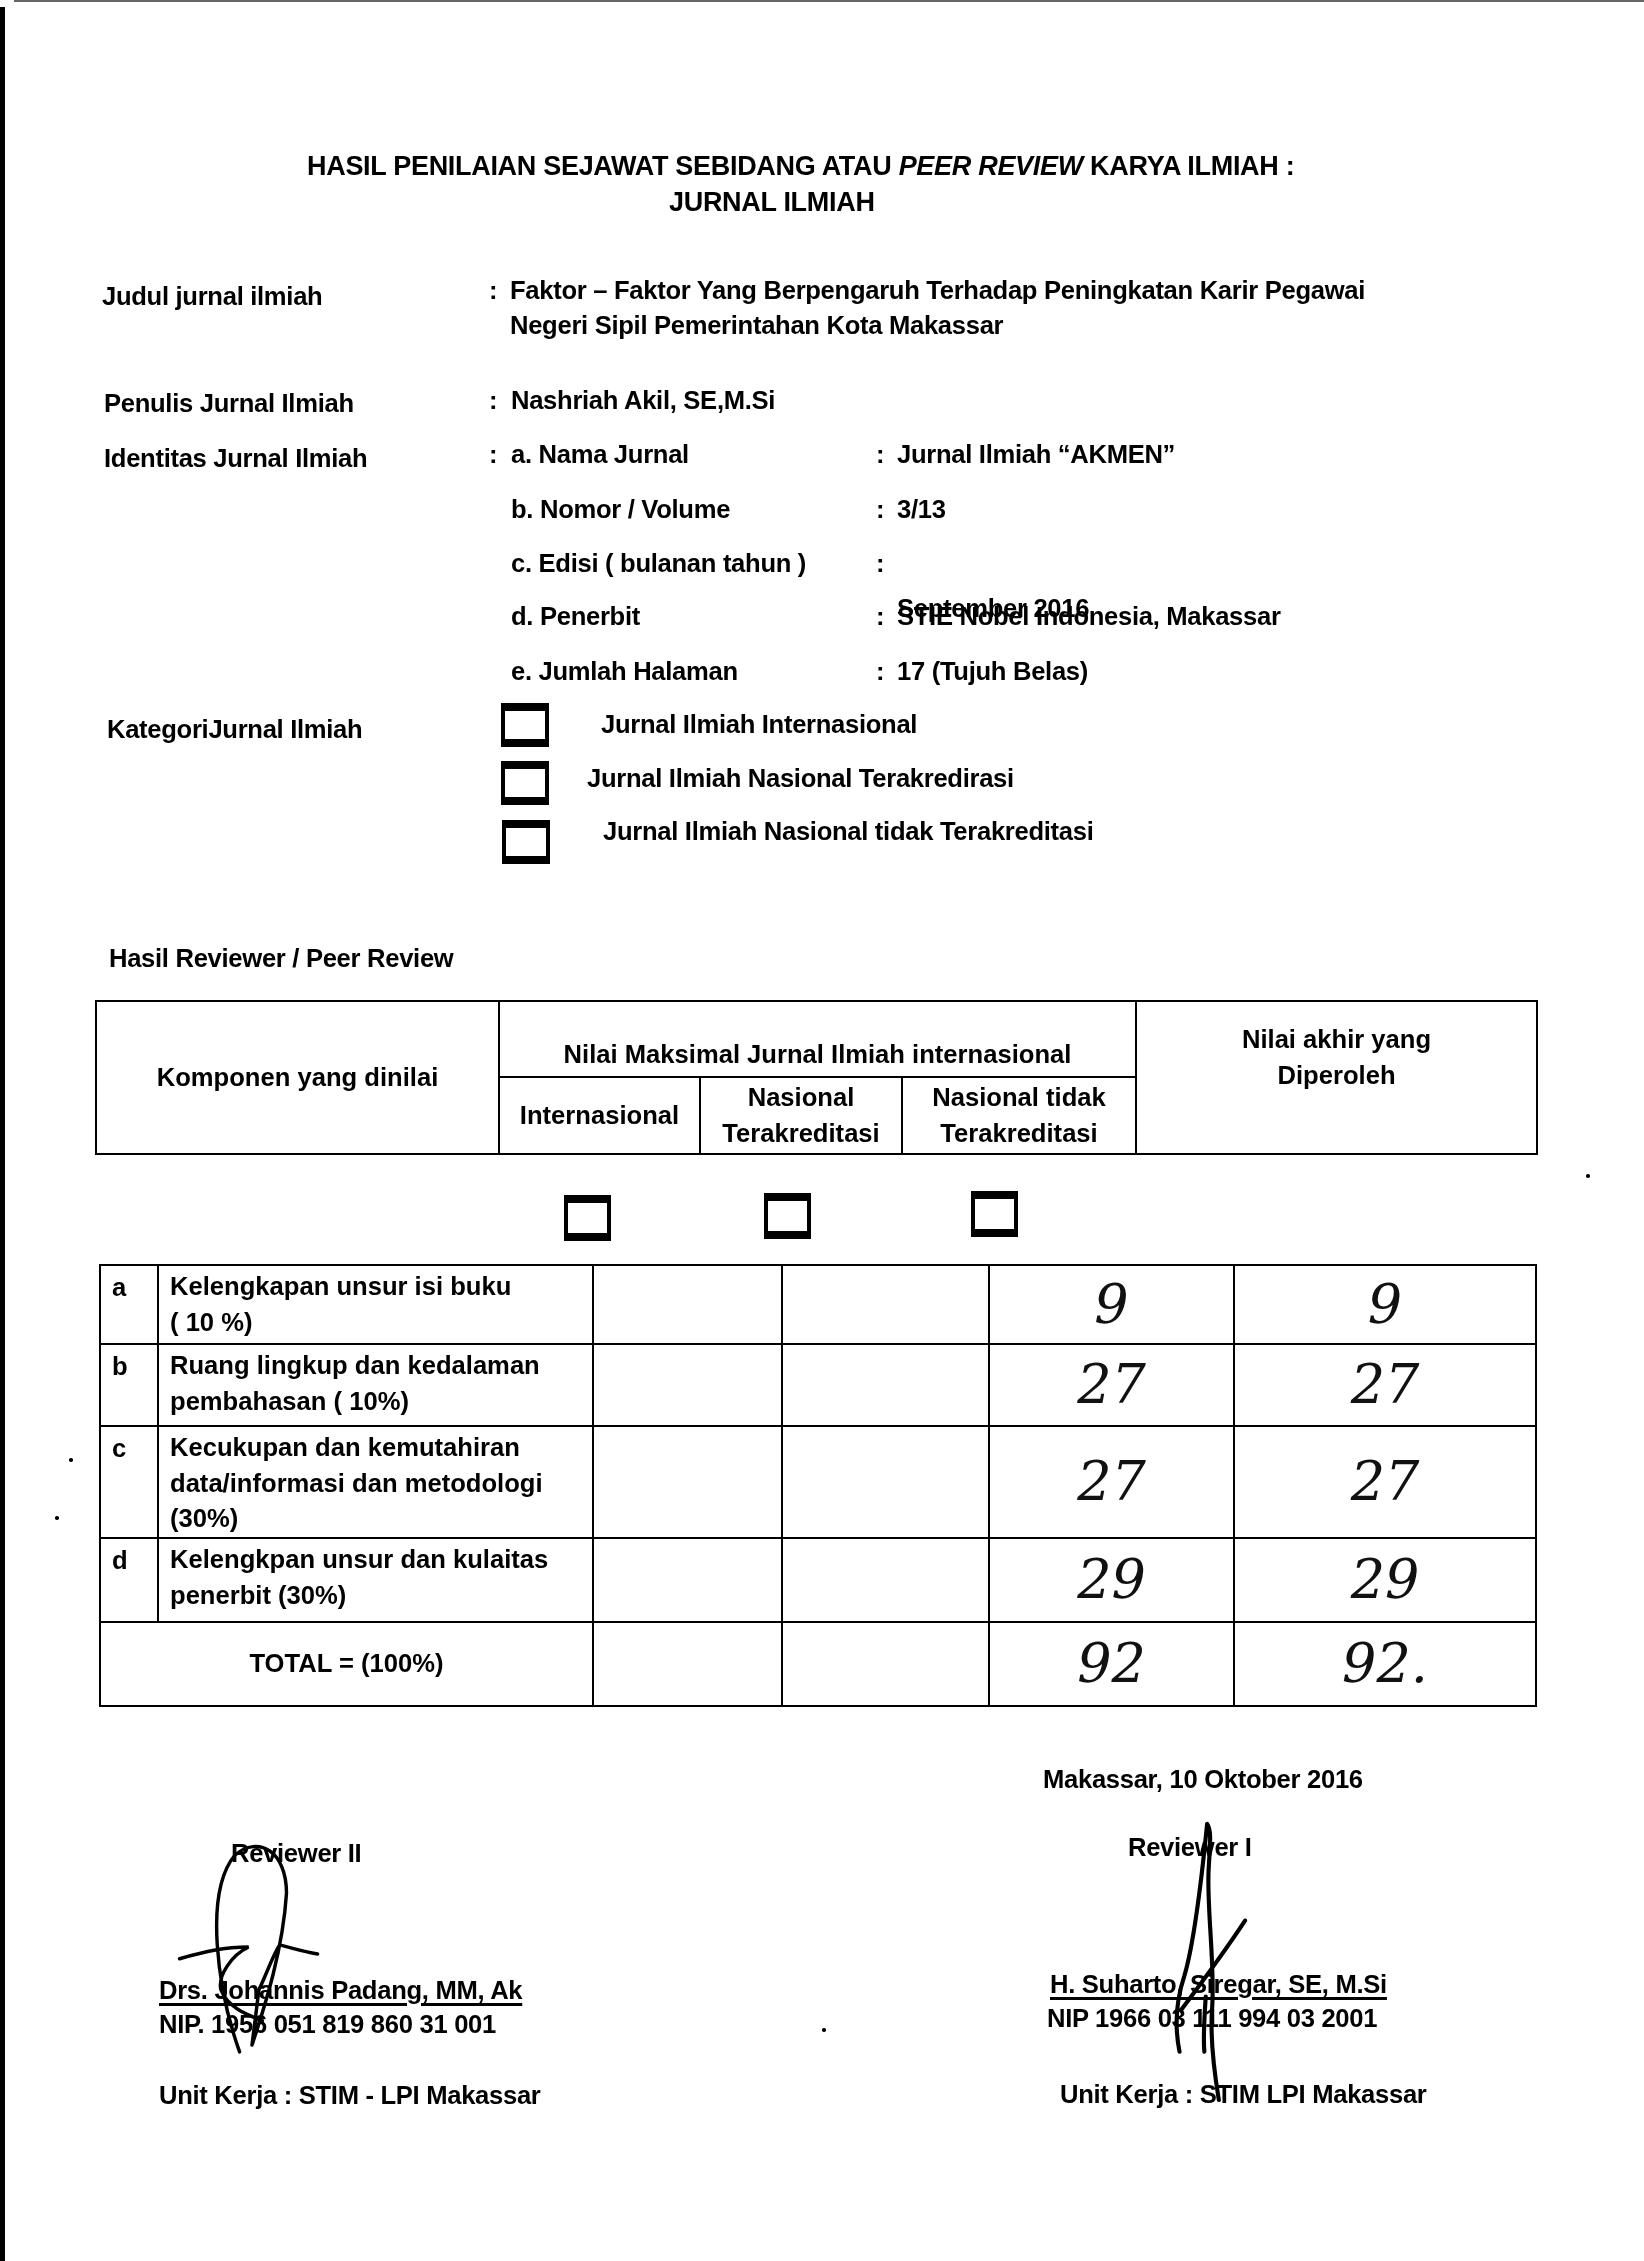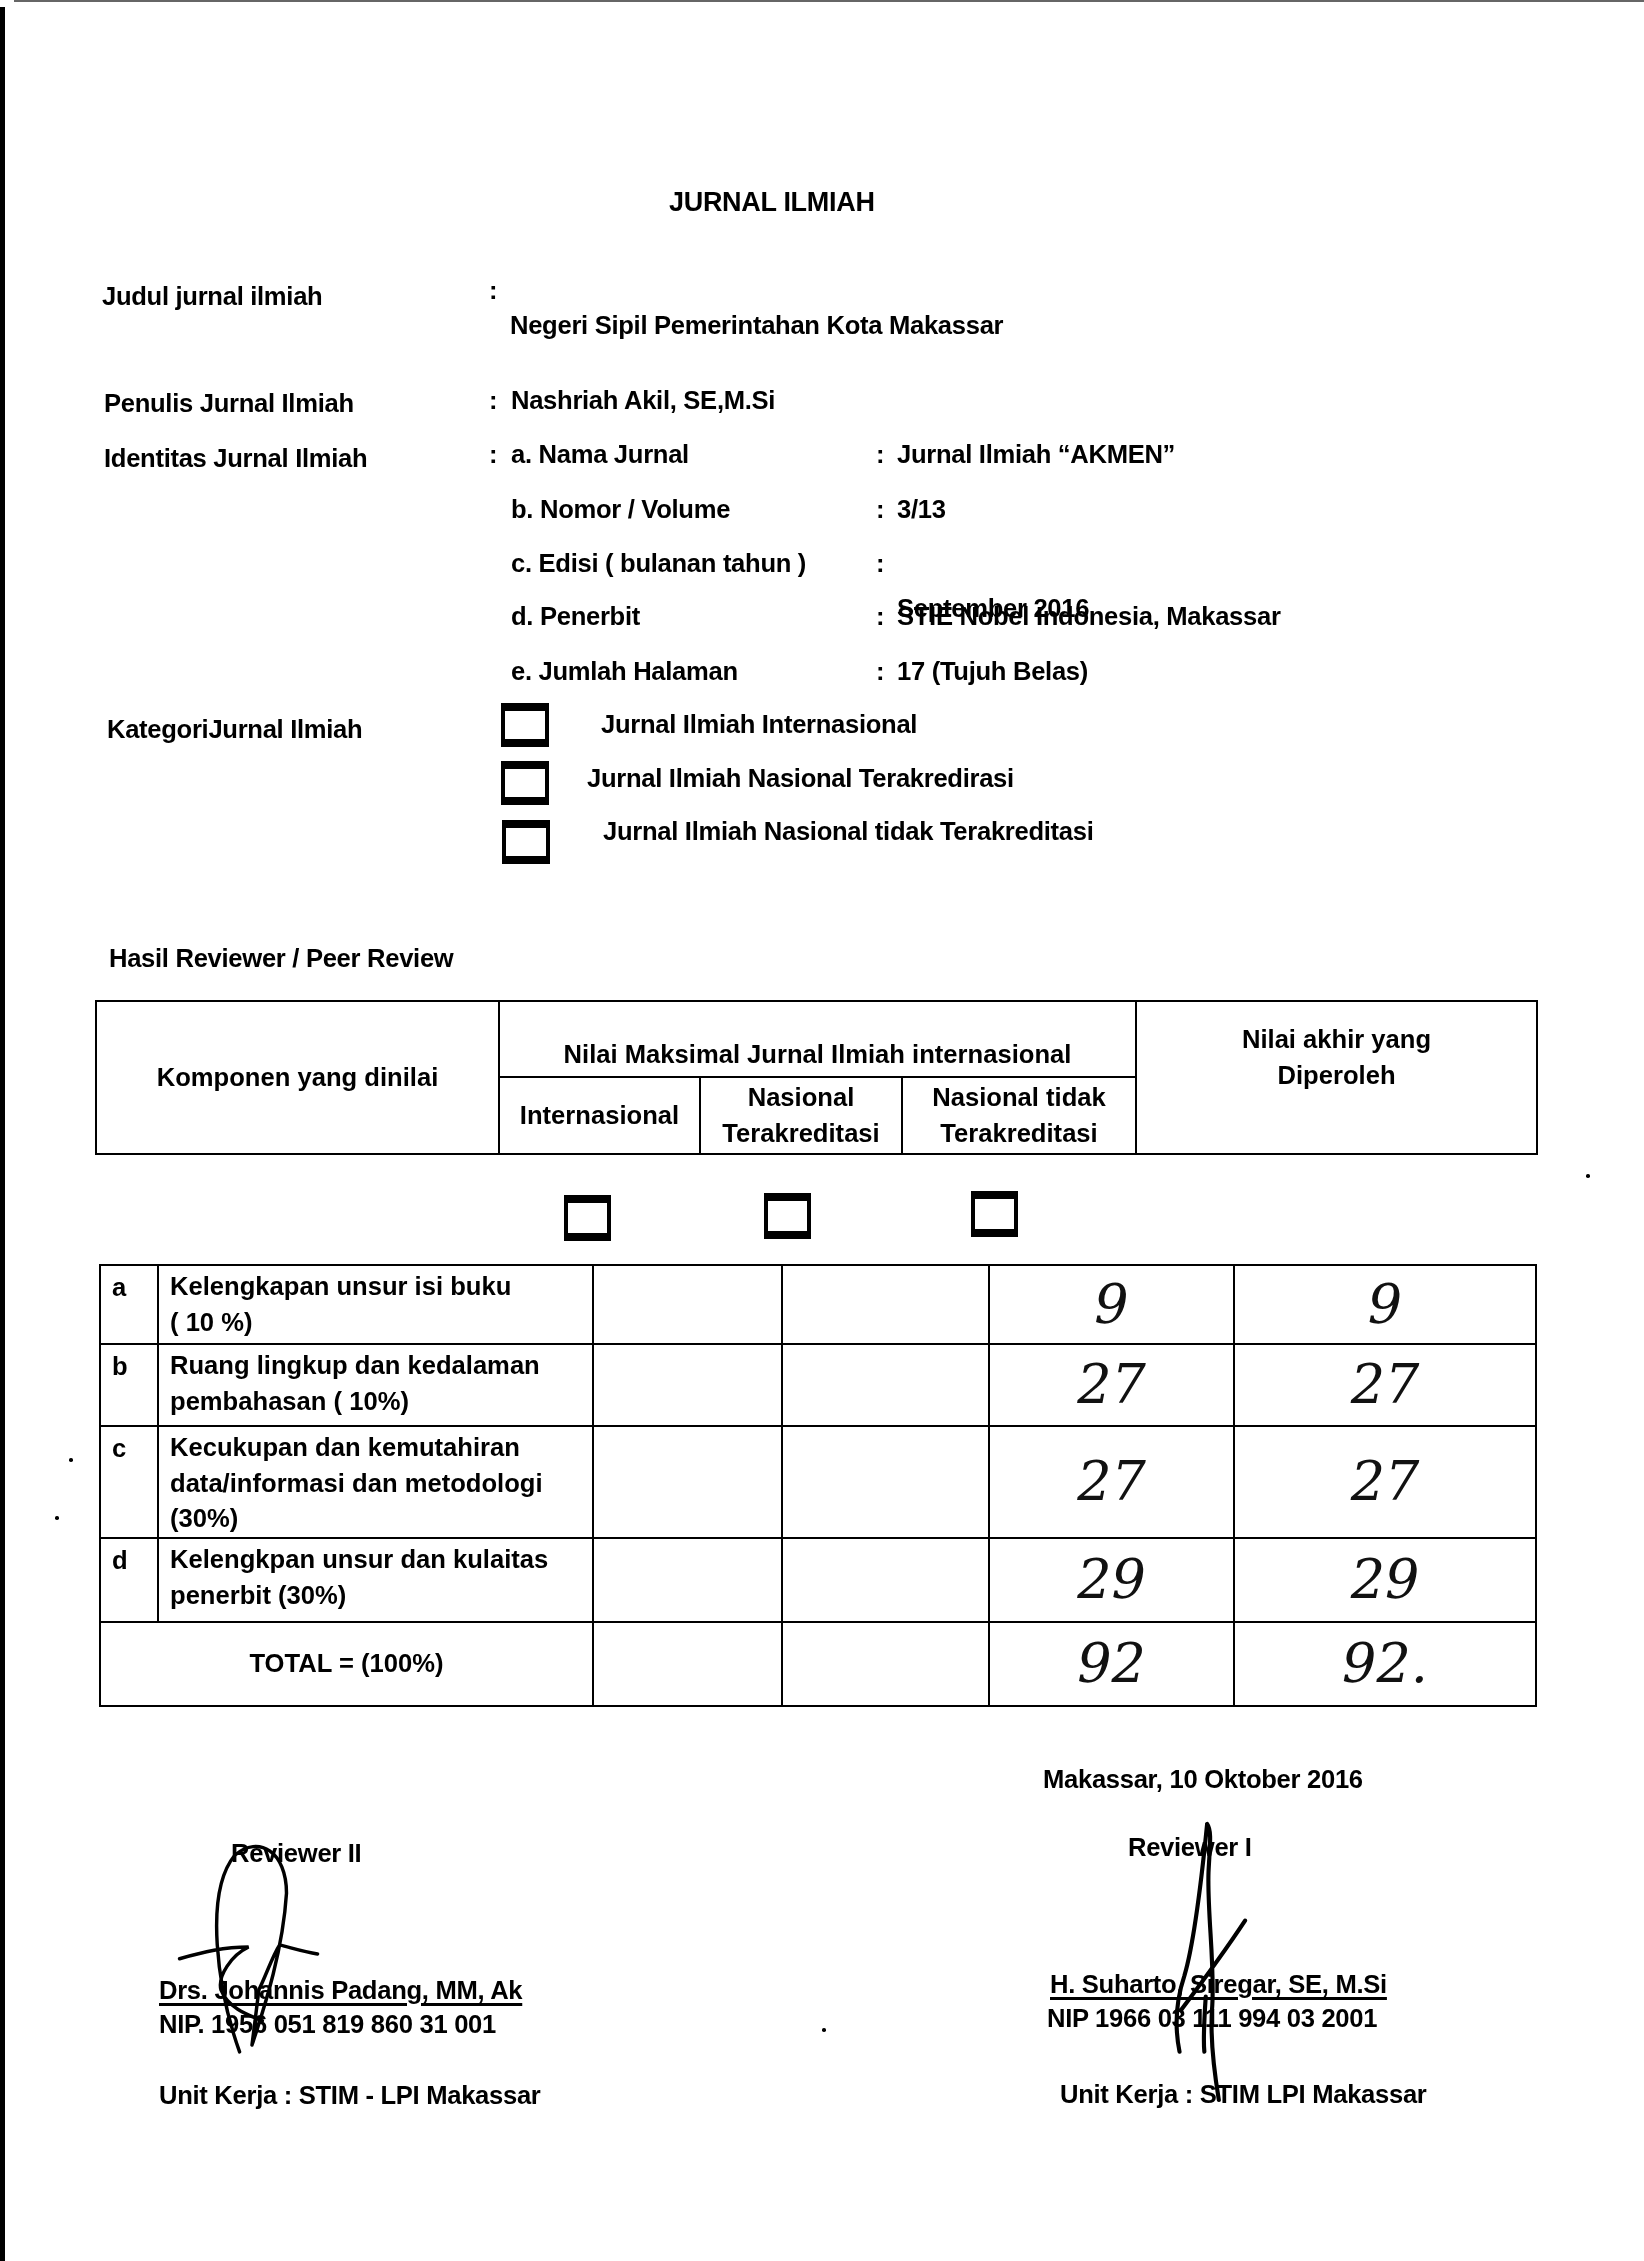--- a/index.html
+++ b/index.html
@@ -19,24 +19,28 @@
   svg.sig { position: absolute; overflow: visible; }
   .dot { position: absolute; width: 3.5px; height: 3.5px; background: #000; border-radius: 50%; }
 </style>
 </head>
 <body>
 
 <div class="page">
   <div class="scan-edge"></div>
   <div class="scan-top"></div>
 
+  <div class="t title" style="left:307px; top:151px;">
+    <span>HASIL PENILAIAN SEJAWAT SEBIDANG ATAU </span><i>PEER REVIEW</i><span> KARYA ILMIAH :</span>
+  </div>
   <div class="t title" style="left:669px; top:187px;">JURNAL ILMIAH</div>
 
   <div class="t" style="left:102px; top:282px;">Judul jurnal ilmiah</div>
   <div class="t" style="left:489px; top:276px;">:</div>
+  <div class="t" style="left:510px; top:276px;">Faktor – Faktor Yang Berpengaruh Terhadap Peningkatan Karir Pegawai</div>
   <div class="t" style="left:510px; top:311px;">Negeri Sipil Pemerintahan Kota Makassar</div>
 
   <div class="t" style="left:104px; top:389px;">Penulis Jurnal Ilmiah</div>
   <div class="t" style="left:489px; top:386px;">:</div>
   <div class="t" style="left:511px; top:386px;">Nashriah Akil, SE,M.Si</div>
 
   <div class="t" style="left:104px; top:444px;text-align:right;">Identitas Jurnal Ilmiah</div>
   <div class="t" style="left:489px; top:440px;">:</div>
 
   <div class="t" style="left:511px; top:440px;">a. Nama Jurnal</div>

